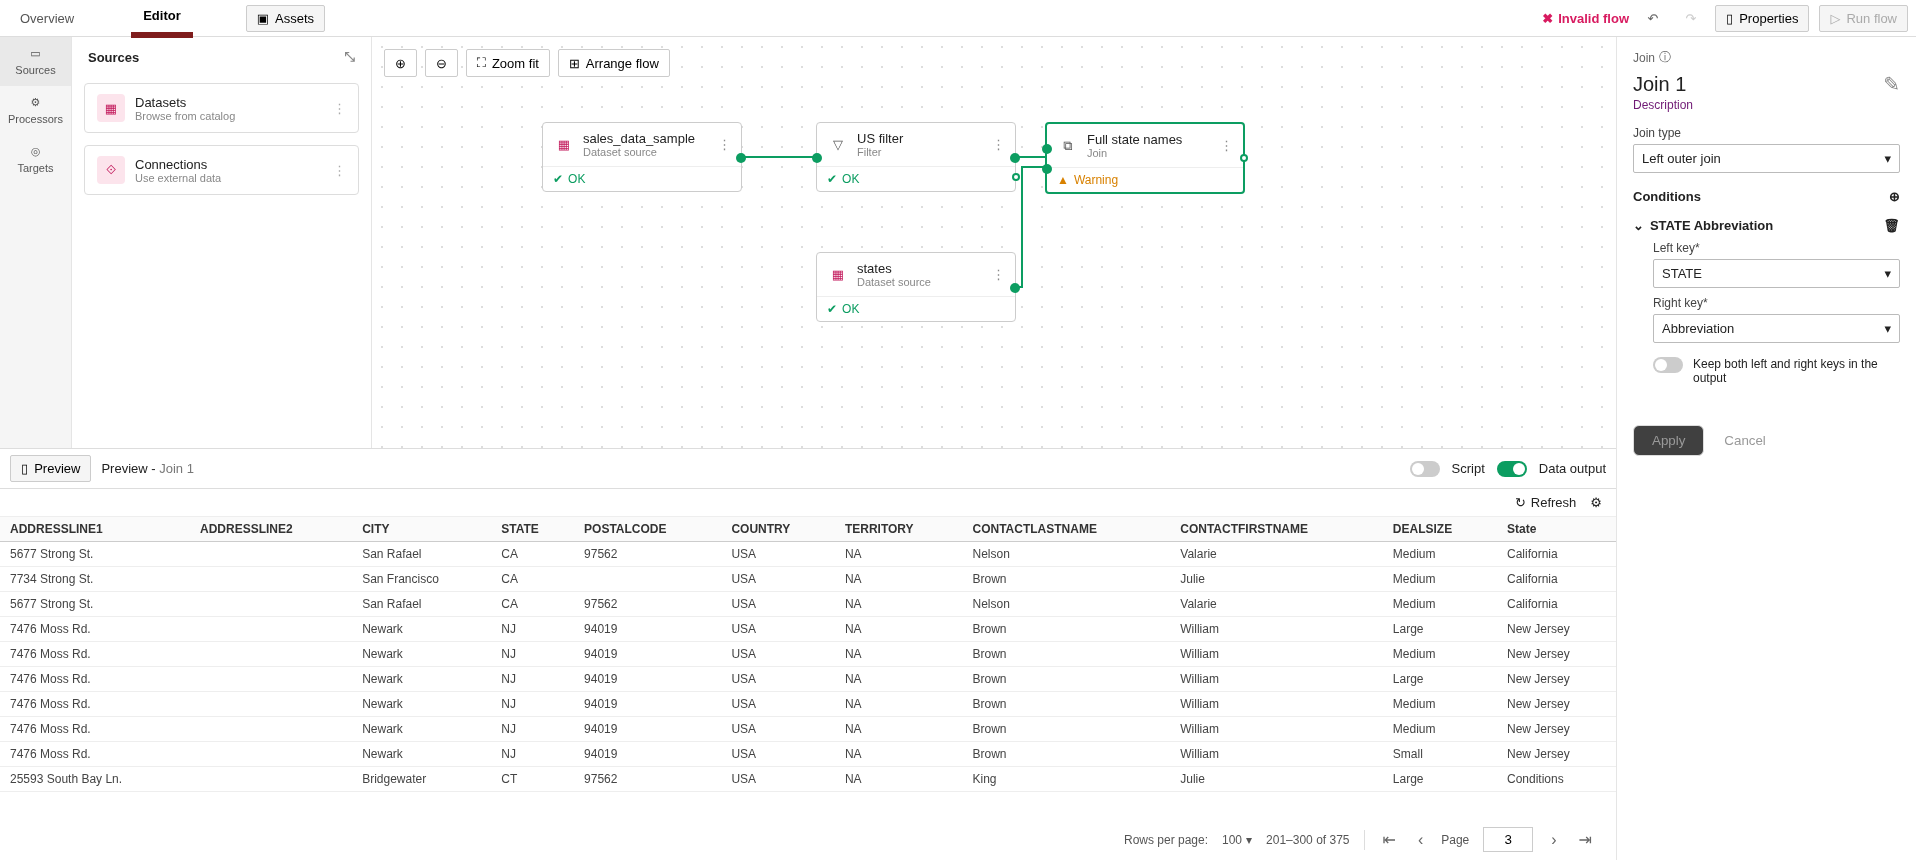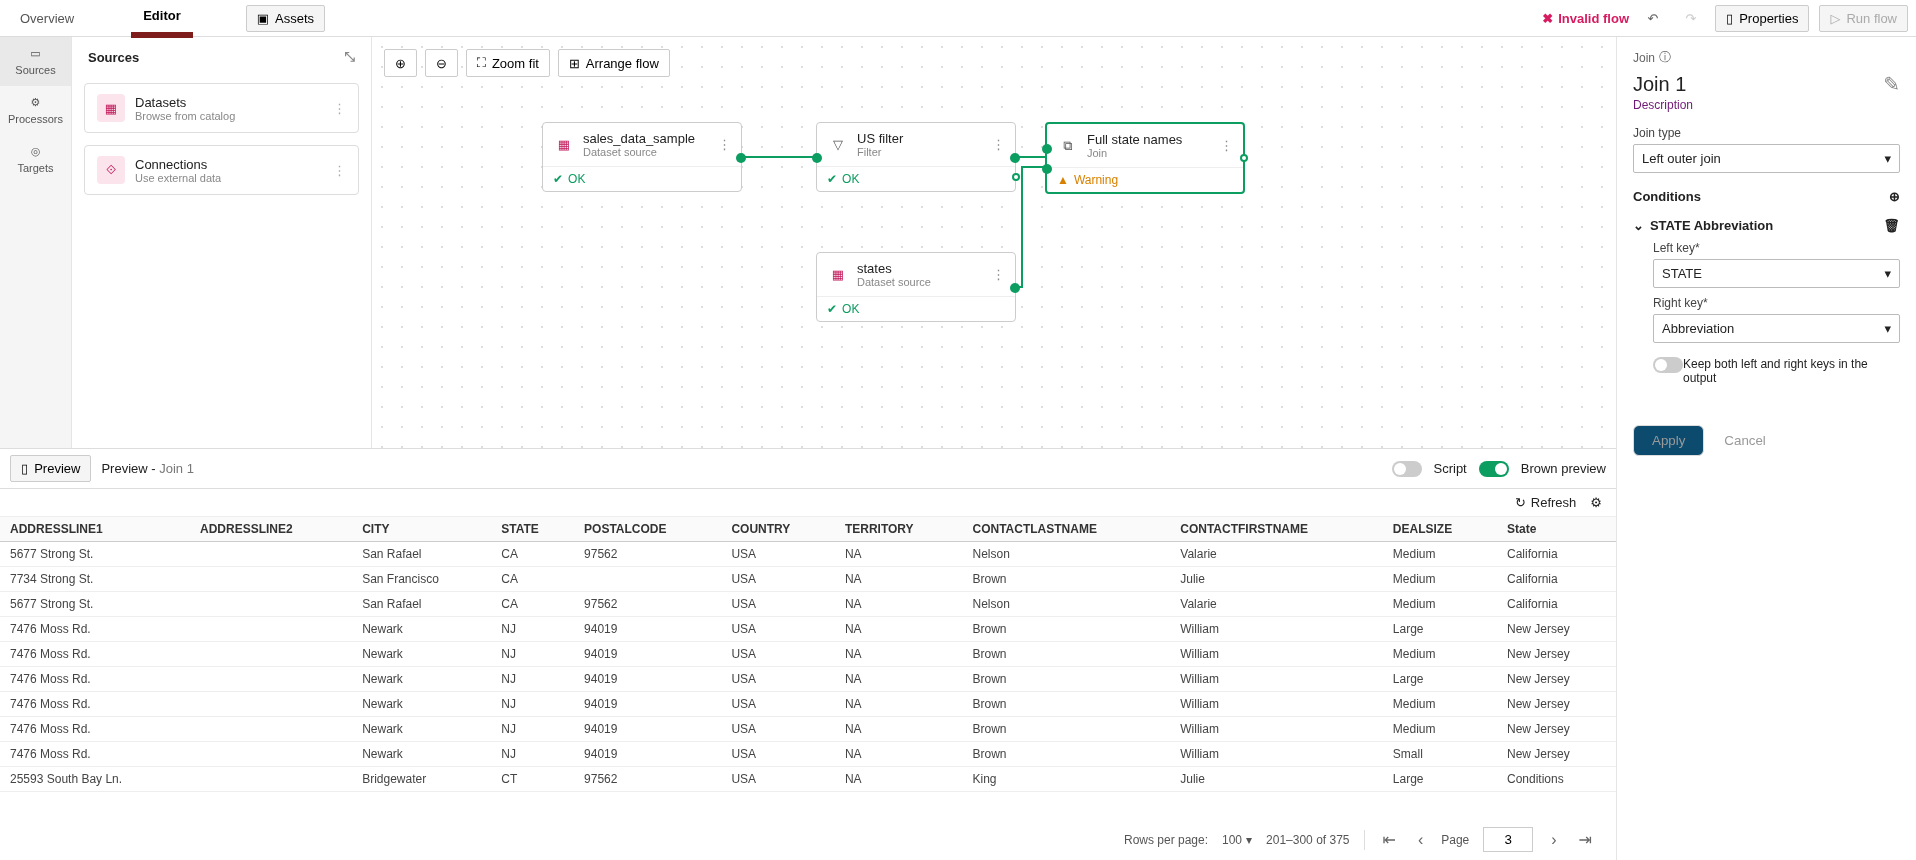--- a/index.html
+++ b/index.html
@@ -60,27 +60,27 @@
 .insp-breadcrumb { font-size: 12px; color: #666; display: flex; align-items: center; gap: 4px; }
 .insp-title { font-size: 20px; margin-top: 6px; display: flex; align-items: center; }
 .insp-title .edit { margin-left: auto; color: #888; cursor: pointer; }
 .insp-desc { font-size: 12px; color: #701a75; margin-top: 2px; margin-bottom: 14px; }
 .insp-label { font-size: 12px; color: #444; margin-bottom: 4px; margin-top: 8px; }
 .insp-select { width: 100%; border: 1px solid #bbb; padding: 6px 8px; font-size: 13px; background: #fff; border-radius: 2px; display: flex; justify-content: space-between; align-items: center; cursor: pointer; }
 .insp-section-head { display: flex; align-items: center; margin-top: 16px; font-weight: 600; }
 .insp-section-head .add { margin-left: auto; cursor: pointer; }
 .cond-head { display: flex; align-items: center; margin-top: 14px; font-weight: 600; gap: 6px; }
 .cond-head .del { margin-left: auto; cursor: pointer; }
-.insp-toggle-row { display: flex; margin-top: 14px; align-items: flex-start; }
+.insp-toggle-row { display: flex; gap: 10px; margin-top: 14px; align-items: flex-start; }
 .toggle { width: 30px; height: 16px; background: #ccc; border-radius: 8px; position: relative; cursor: pointer; flex-shrink: 0; }
 .toggle::after { content: ''; position: absolute; width: 12px; height: 12px; background: #fff; border-radius: 50%; top: 2px; left: 2px; }
 .toggle.on { background: #0c9d61; }
 .toggle.on::after { left: 16px; }
 .insp-actions { margin-top: 40px; display: flex; gap: 12px; }
-.insp-actions .apply { background: #0c4a6e; border: 1px solid #ddd; padding: 7px 18px; color: #999; border-radius: 6px; }
+.insp-actions .apply { background: #404040; border: 1px solid #ddd; padding: 7px 18px; color: #999; border-radius: 6px; }
 .insp-actions .cancel { color: #999; padding: 7px 8px; }
 
 
 .preview-bar { display: flex; align-items: center; padding: 6px 10px; border-bottom: 1px solid #ddd; gap: 10px; }
 .preview-bar .right { margin-left: auto; display: flex; align-items: center; gap: 12px; }
 
 
 .table-wrap { height: 300px; overflow: auto; position: relative; }
 table { border-collapse: collapse; width: 1616px; }
 th, td { border-bottom: 1px solid #eee; padding: 5px 10px; text-align: left; font-size: 12px; white-space: nowrap; }
@@ -322,21 +322,21 @@
       <span>▯</span>
       <span>Preview</span>
     </button>
     <span>
       <span>Preview</span> - <span style="color:#777">Join 1</span>
     </span>
     <div class="right">
       <div class="toggle"></div>
       <span>Script</span>
       <div class="toggle on"></div>
-      <span>Brown preview</span>
+      <span>Data output</span>
     </div>
   </div>
   <div style="display:flex;justify-content:flex-end;padding:6px 14px;gap:14px;border-bottom:1px solid #eee">
     <span style="display:flex;align-items:center;gap:5px;cursor:pointer">
       <span>↻</span>
       <span>Refresh</span>
     </span>
     <span style="cursor:pointer">⚙</span>
   </div>
 

